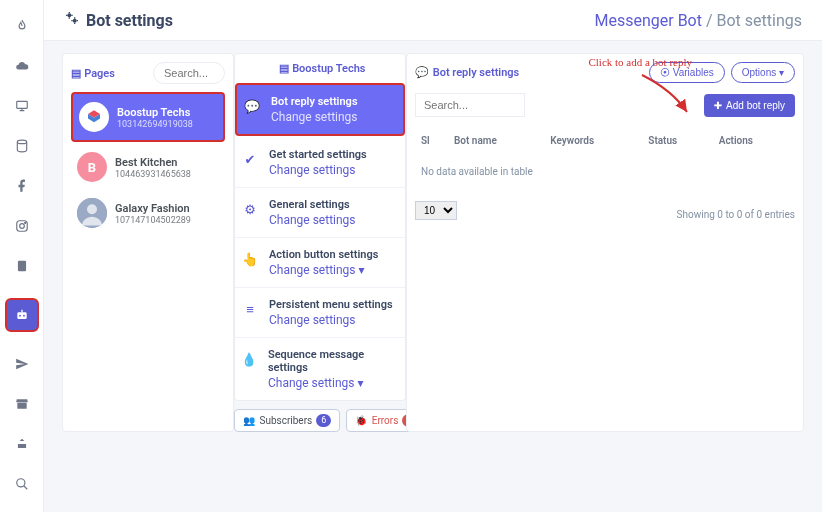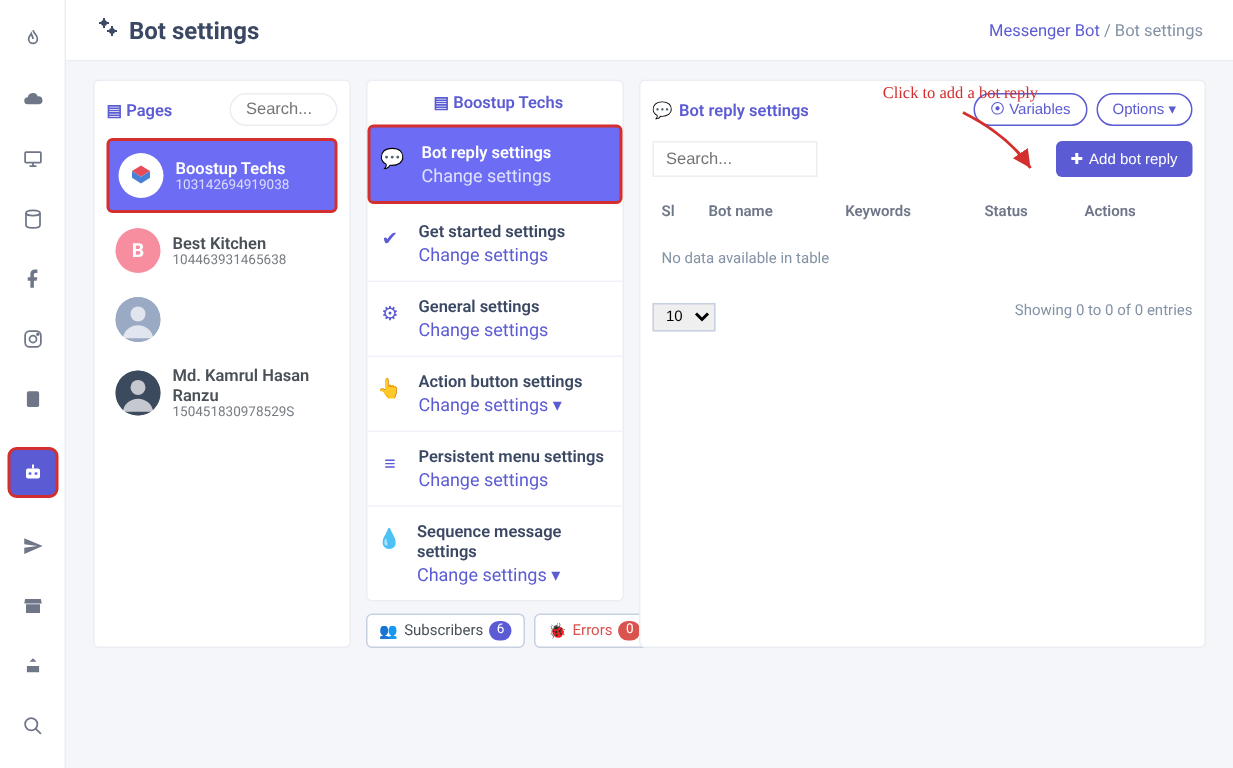--- a/index.html
+++ b/index.html
@@ -3,23 +3,23 @@
 <meta charset="utf-8">
 <style>
 * { box-sizing: border-box; margin: 0; padding: 0; }
 body { font-family: -apple-system, BlinkMacSystemFont, "Segoe UI", Roboto, sans-serif; font-size: 12px; color: #495057; background: #f5f6fa; width: 822px; height: 512px; overflow: hidden; position: relative; }
 .sidebar { position: absolute; left: 0; top: 0; width: 44px; height: 512px; background: #fff; border-right: 1px solid #eaedf2; display: flex; flex-direction: column; align-items: center; padding-top: 18px; gap: 24px; }
 .sidebar-icon { width: 16px; height: 16px; display: flex; align-items: center; justify-content: center; color: #6e7687; cursor: pointer; }
 .sidebar-icon.active { background: #5b5bd3; color: #fff; width: 34px; height: 34px; border-radius: 6px; border: 2px solid #d32f2f; }
 .main { position: absolute; left: 44px; top: 0; right: 0; bottom: 0; overflow: auto; }
 .header { background: #fff; border-bottom: 1px solid #eaedf2; padding: 10px 20px; display: flex; align-items: center; justify-content: space-between; }
 .header-title { font-size: 16px; font-weight: 700; color: #3b4863; display: flex; align-items: center; gap: 6px; }
-.breadcrumb { font-size: 11px; color: #8392a5; margin-left: 28px; }
+.breadcrumb { font-size: 16px; color: #8392a5; margin-left: 28px; }
 .breadcrumb a { color: #5b5bd3; text-decoration: none; }
-.content { padding: 12px 18px; display: flex; gap: 10px; }
+.content { padding: 12px 18px; display: flex; }
 .col1 { width: 172px; }
 .col2 { width: 172px; }
 .col3 { flex: 1; }
 .panel { background: #fff; border: 1px solid #eaedf2; border-radius: 4px; padding: 8px; }
 .panel-head { display: flex; align-items: center; justify-content: space-between; margin-bottom: 8px; font-size: 11px; color: #5b5bd3; font-weight: 600; }
 .search-input { border: 1px solid #eaedf2; border-radius: 14px; padding: 4px 10px; font-size: 11px; width: 72px; color: #8392a5; }
 .page-item { display: flex; align-items: center; gap: 8px; padding: 8px 6px; cursor: pointer; border-radius: 4px; }
 .page-item.selected { background: #6c6cf4; color: #fff; border: 2px solid #d32f2f; margin: 2px 0; }
 .page-avatar { width: 30px; height: 30px; border-radius: 50%; display: flex; align-items: center; justify-content: center; font-weight: 700; color: #fff; flex-shrink: 0; font-size: 13px; }
 .page-name { font-size: 11px; font-weight: 600; }
@@ -39,21 +39,21 @@
 .pill.err .badge { background: #d9534f; }
 .col3-top { display: flex; align-items: center; justify-content: space-between; margin-bottom: 10px; }
 .col3-title { font-size: 11px; font-weight: 600; color: #5b5bd3; display: flex; align-items: center; gap: 4px; }
 .btn-outline { border: 1px solid #5b5bd3; color: #5b5bd3; background: #fff; border-radius: 14px; padding: 4px 10px; font-size: 10px; cursor: pointer; }
 .btn-primary { background: #5b5bd3; color: #fff; border: none; border-radius: 4px; padding: 6px 10px; font-size: 10px; cursor: pointer; display: flex; align-items: center; gap: 4px; }
 .row2 { display: flex; justify-content: space-between; align-items: center; margin-bottom: 10px; }
 .search-box { border: 1px solid #eaedf2; padding: 5px 8px; font-size: 11px; width: 110px; }
 .table { width: 100%; font-size: 10px; }
 .table th { text-align: left; padding: 6px 4px; color: #6e7687; font-weight: 600; }
 .table td { padding: 12px 4px; color: #8392a5; }
-.tbl-footer { display: flex; justify-content: space-between; align-items: flex-start; margin-top: 10px; }
+.tbl-footer { display: flex; justify-content: space-between; align-items: flex-end; margin-top: 10px; }
 .length-sel { border: 1px solid #c7d0e0; padding: 2px 4px; font-size: 10px; }
 .info-txt { font-size: 10px; color: #8392a5; }
 .pager { display: flex; gap: 4px; margin-top: 8px; justify-content: flex-end; }
 .pager button { border: 1px solid #eaedf2; background: #f6f7fb; padding: 4px 10px; font-size: 10px; color: #8392a5; cursor: pointer; }
 .annotation { position: absolute; top: 56px; right: 130px; color: #d32f2f; font-size: 11px; font-family: Georgia, serif; pointer-events: none; }
 .arrow { position: absolute; top: 70px; right: 120px; pointer-events: none; }
 </style>
 </head>
 <body>
 
@@ -171,32 +171,23 @@
             </div>
           </div>
           <div class="page-item">
             <div class="page-avatar" style="background: rgb(154, 169, 196);">
               <svg width="30" height="30" viewBox="0 0 24 24">
                 <circle cx="12" cy="12" r="12" fill="#9aa9c4"></circle>
                 <circle cx="12" cy="9" r="4" fill="#fff" opacity="0.7"></circle>
                 <path d="M4 22c0-4 4-7 8-7s8 3 8 7" fill="#fff" opacity="0.7"></path>
               </svg>
             </div>
-          </div>
-          <div class="page-item">
-            <div class="page-avatar" style="background: rgb(60, 74, 94);">
-              <svg width="30" height="30" viewBox="0 0 24 24">
-                <circle cx="12" cy="12" r="12" fill="#3c4a5e"></circle>
-                <circle cx="12" cy="9" r="4" fill="#fff" opacity="0.7"></circle>
-                <path d="M4 22c0-4 4-7 8-7s8 3 8 7" fill="#fff" opacity="0.7"></path>
-              </svg>
-            </div>
             <div>
-              <div class="page-name">Md. Kamrul Hasan Ranzu</div>
-              <div class="page-id">150451830978529S</div>
+              <div class="page-name">Galaxy Fashion</div>
+              <div class="page-id">107147104502289</div>
             </div>
           </div>
         </div>
     </div>
 
     <div class="col2">
       <div class="panel" style="padding:0;">
         <div class="panel-head" style="padding:8px 8px 0;margin-left:36px;">
           <span>▤ <span>Boostup Techs</span></span>
         </div>

